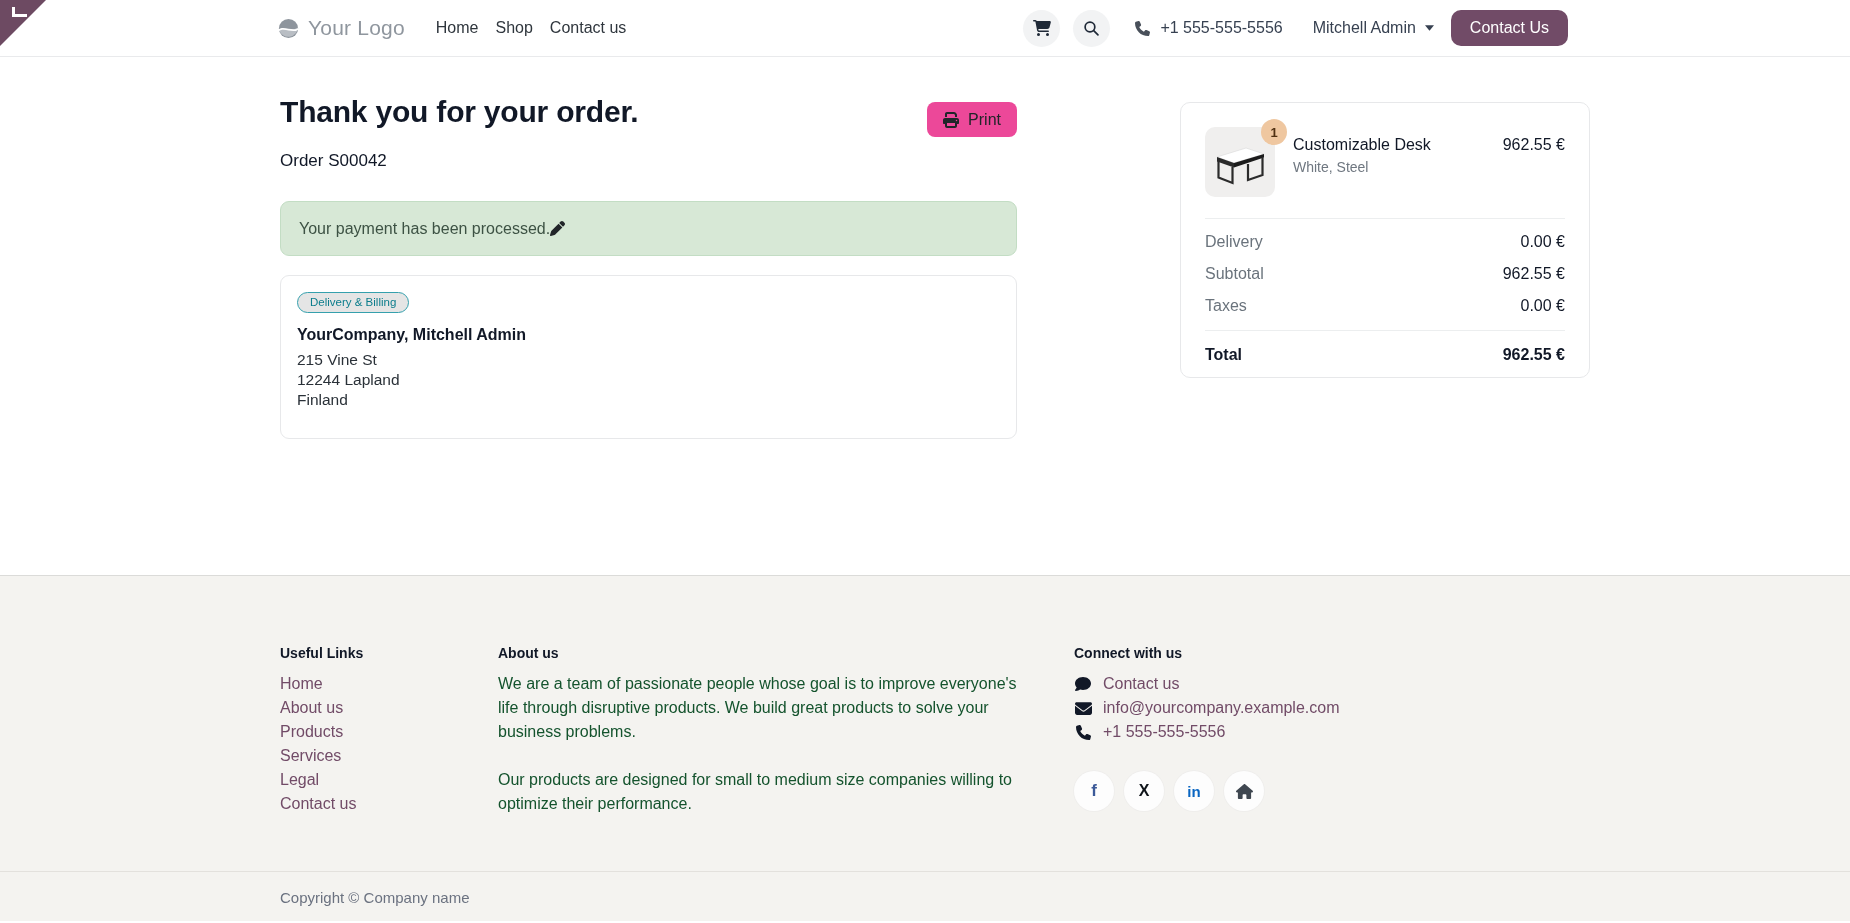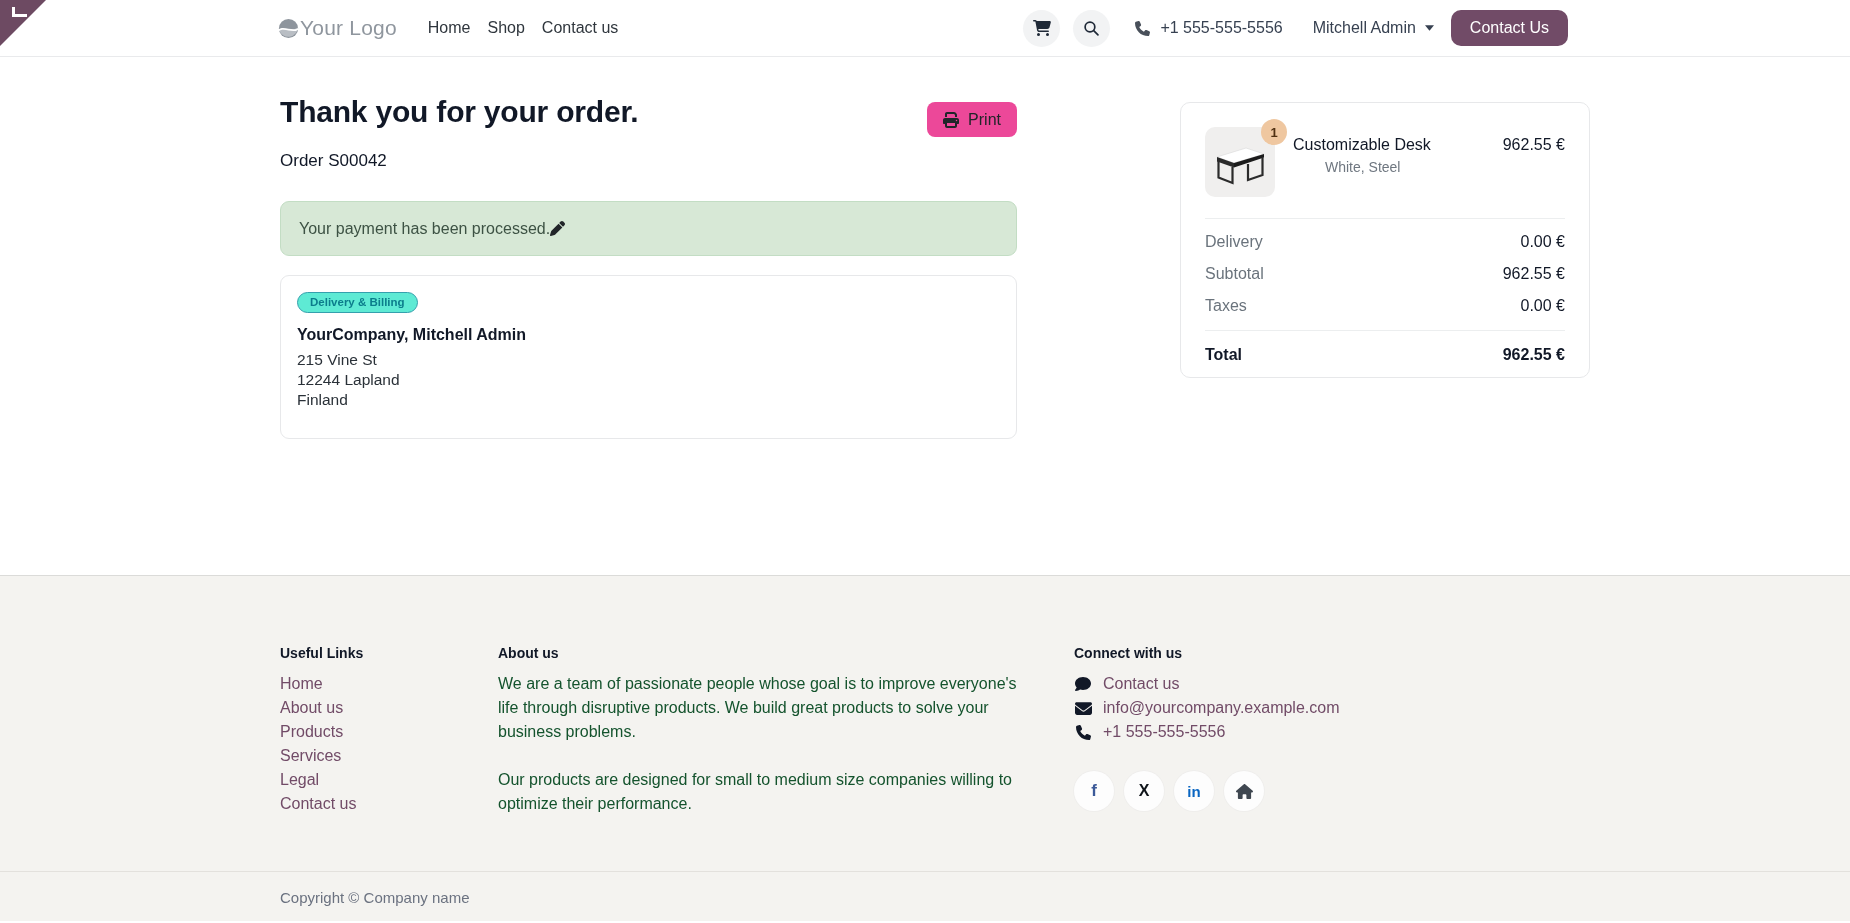--- a/index.html
+++ b/index.html
@@ -14,21 +14,21 @@
   
   .corner-ribbon { position:absolute; top:0; left:0; width:0; height:0;
     border-top:46px solid #6d4a62; border-right:46px solid transparent; z-index:50; }
   .corner-glyph { position:absolute; top:-39px; left:12px; width:15px; height:10px;
     border-left:3px solid #fff; border-bottom:3px solid #fff; }
 
   
   .topbar { height:57px; background:#fff; border-bottom:1px solid #e9eaec;
     display:flex; align-items:center; }
   .header-inner { margin-left:277px; width:1291px; display:flex; align-items:center; }
-  .logo { display:flex; align-items:center; gap:0; }
+  .logo { display:flex; align-items:center; gap:8px; }
   .logo-text { font-size:21px; color:#8f969e; letter-spacing:0.2px; }
   .nav { display:flex; gap:17px; margin-left:31px; }
   .nav a { color:#2f363d; font-size:16px; }
   .header-right { margin-left:auto; display:flex; align-items:center; }
   .icon-circle { width:37px; height:37px; border-radius:50%; background:#f2f3f4;
     display:flex; align-items:center; justify-content:center; }
   .icon-circle + .icon-circle { margin-left:13px; }
   .phone-link { display:flex; align-items:center; gap:10px; margin-left:25px;
     color:#374151; font-size:16px; }
   .user-menu { display:flex; align-items:center; gap:9px; margin-left:30px;
@@ -47,36 +47,36 @@
     border:none; border-radius:8px; padding:0 16px; height:35px; margin-top:7px;
     font-size:16px; color:#212529; font-family:"Liberation Sans",sans-serif; cursor:pointer; }
   .order-ref { margin-top:14px; font-size:17px; color:#111827; }
   .alert-success { margin-top:30px; height:55px; background:#d7e8d6;
     border:1px solid #c3ddc4; border-radius:9px; display:flex; align-items:center;
     justify-content:flex-start; padding:0 18px; font-size:16px; color:#3d5244; }
   .alert-edit { display:flex; align-items:center; }
   .address-card { margin-top:19px; border:1px solid #e7e8ea; border-radius:9px;
     padding:16px 16px 28px; background:#fff; }
   .db-badge { display:inline-block; border:1px solid #35a0ad; color:#0c7d8c;
-    font-size:11.5px; font-weight:bold; padding:3px 12px 4px; border-radius:999px;
-    background:#5eead4; }
+    font-size:11.5px; font-weight:normal; padding:3px 12px 4px; border-radius:999px;
+    background:#e5e5e5; }
   .addr-name { margin-top:13px; font-weight:bold; font-size:16px; color:#111827; }
   .addr-lines { margin-top:6px; font-size:15.5px; line-height:20px; color:#2a3138; }
 
   .order-card { margin-left:141px; margin-top:45px; width:410px; height:276px;
     border:1px solid #e7e8ea; border-radius:10px; background:#fff; padding:24px; }
   .product-row { display:flex; align-items:flex-start; }
   .thumb-wrap { position:relative; width:70px; height:70px; flex:0 0 70px; }
   .thumb { width:70px; height:70px; background:#f0efee; border-radius:10px; }
   .qty-badge { position:absolute; top:-8px; right:-12px; width:26px; height:26px;
     border-radius:50%; background:#efc7a0; color:#503012; font-size:13px;
     font-weight:bold; display:flex; align-items:center; justify-content:center; }
   .product-info { margin-left:18px; padding-top:9px; }
   .product-name { font-size:16px; color:#111827; }
-  .product-variant { margin-top:5px; font-size:14px; color:#6f7780;margin-left:32px; }
+  .product-variant { margin-top:5px; font-size:14px; color:#6f7780; }
   .product-price { margin-left:auto; padding-top:9px; font-size:16px; color:#111827; }
   .card-divider { border:none; border-top:1px solid #eceeef; margin-top:21px; }
   .summary-row { display:flex; justify-content:space-between; margin-top:14px;
     font-size:16px; }
   .summary-row .lbl { color:#6a737c; }
   .summary-row .val { color:#111827; }
   .total-row { display:flex; justify-content:space-between; margin-top:15px;
     padding-top:15px; border-top:1px solid #eceeef; font-size:16px; font-weight:bold;
     color:#111827; }
 

